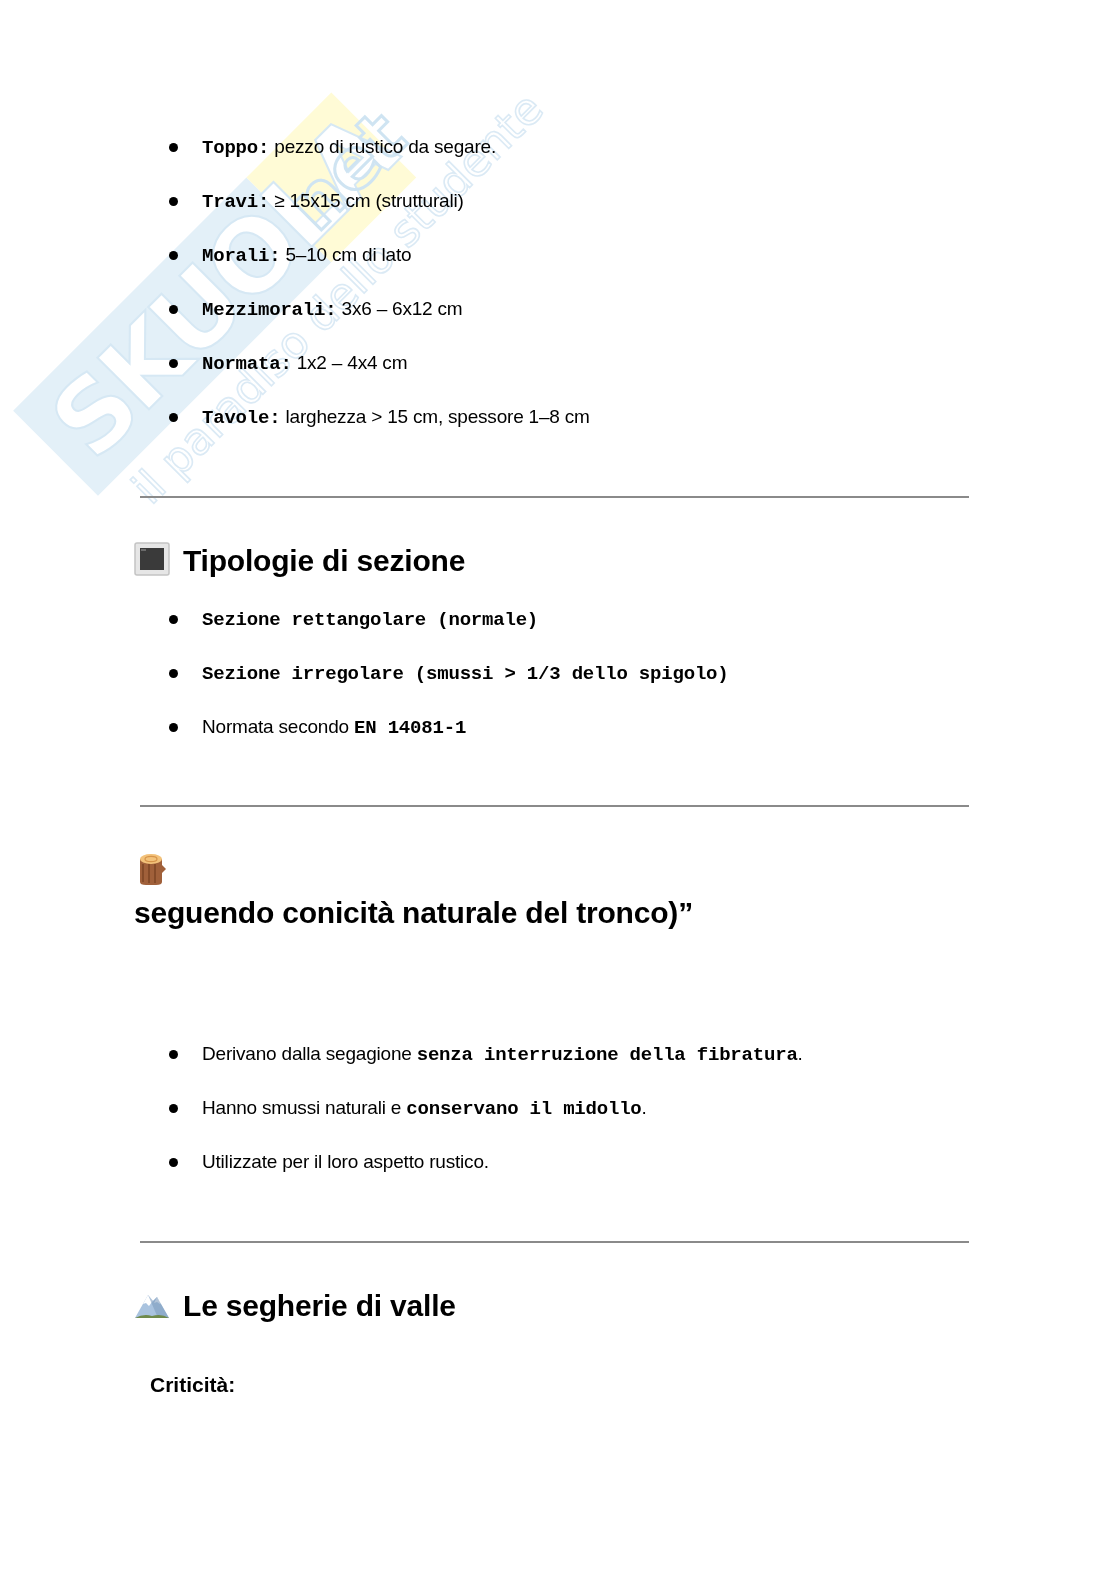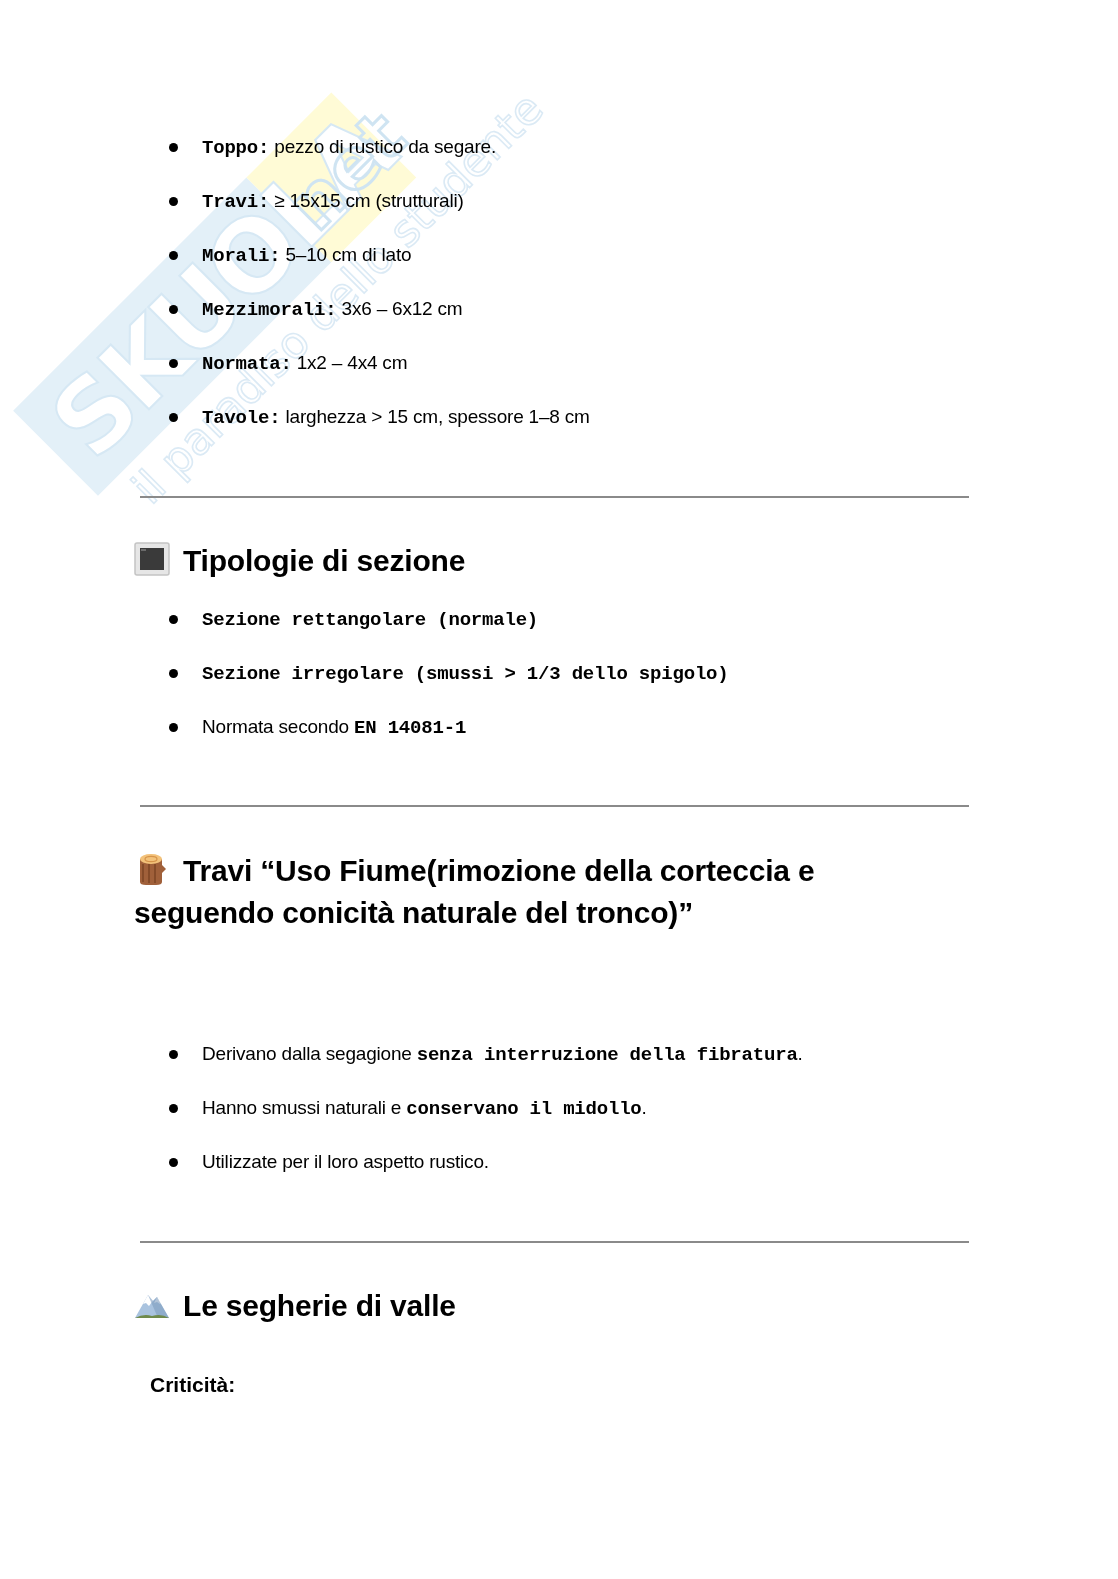--- a/index.html
+++ b/index.html
@@ -171,21 +171,21 @@
   </ul>
 
   <div class="hr" style="top:805px"></div>
 
   <h2 class="heading" style="top:850px">
     <div><svg class="heading-icon" viewBox="0 0 36 34">
       <path d="M6 7 L6 30 Q6 33 12 33 L22 33 Q28 33 28 30 L28 21 L32 17 L28 13 L28 7 Z" fill="#a0603a"></path>
       <path d="M9 12 L9 30 M15 12 L15 31 M21 12 L21 31" stroke="#7c4424" stroke-width="1.5"></path>
       <ellipse cx="17" cy="7" rx="11" ry="5" fill="#f3c27a"></ellipse>
       <ellipse cx="17" cy="7" rx="6" ry="2.6" fill="none" stroke="#d6944a" stroke-width="1.2"></ellipse>
-    </svg><span>Travi “Uso Fiume(rimozione della corteccia e</span></div>
+    </svg></div>
     <div>seguendo conicità naturale del tronco)”</div>
   </h2>
 
   <ul class="bullet-list">
     <li class="bullet-item" style="top:1041px">
       <span class="bullet-dot"></span>
       <span class="bullet-text"><span>Derivano dalla segagione </span><b>senza interruzione della fibratura</b><span>.</span></span>
     </li>
     <li class="bullet-item" style="top:1095px">
       <span class="bullet-dot"></span>

